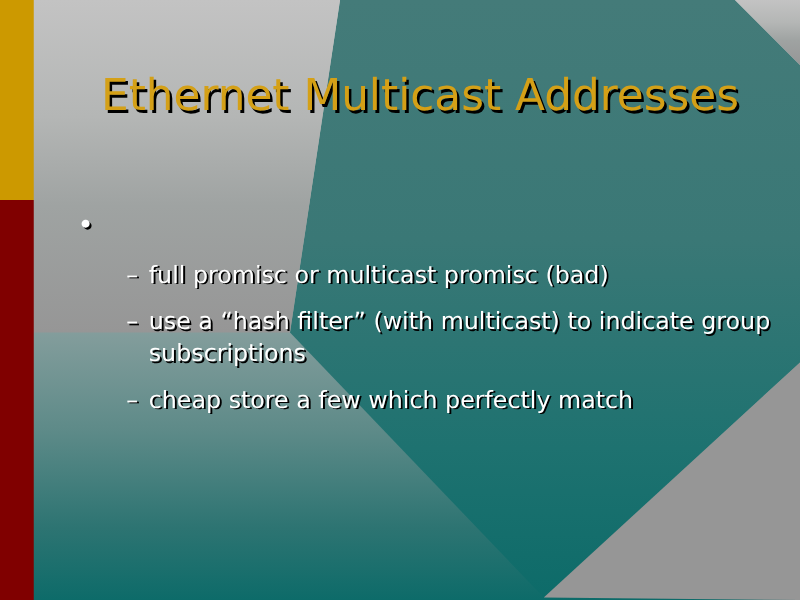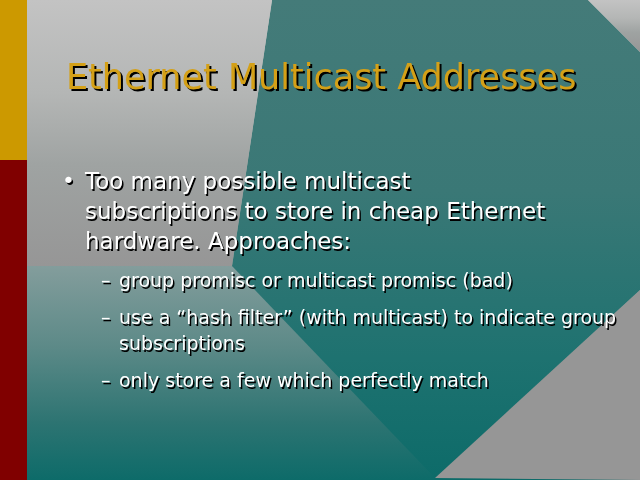--- a/index.html
+++ b/index.html
@@ -44,20 +44,21 @@
     position: absolute;
     left: 66px;
     top: 56px;
     width: 540px;
     font-size: 35px;
     font-weight: normal;
     letter-spacing: 0px;
     line-height: 42px;
     white-space: nowrap;
     text-shadow: 2px 2px 0 #000;
+    text-align: center;
   }
 
   
   .body-block {
     position: absolute;
     left: 62px;
     top: 166px;
     width: 560px;
   }
 
@@ -135,32 +136,31 @@
 
   <div class="accent-bar accent-gold" style="background: rgb(204, 153, 0);"></div>
   <div class="accent-bar accent-red" style="background: rgb(128, 0, 0);"></div>
 
   <div class="title" style="color: rgb(212, 160, 23); text-shadow: rgb(0, 0, 0) 2px 2px 0px;">Ethernet Multicast Addresses</div>
 
   <div class="body-block">
 
     <div class="bullet-l1">
       <span class="marker">•</span>
-      <span class="txt">Too many possible multicast subscriptions to store in cheap Ethernet hardware.  Approaches:</span>
     </div>
 
     <div class="bullet-l2">
       <span class="marker">–</span>
-      <span class="txt">group promisc or multicast promisc (bad)</span>
+      <span class="txt">full promisc or multicast promisc (bad)</span>
     </div>
 
     <div class="bullet-l2">
       <span class="marker">–</span>
       <span class="txt">use a “hash filter” (with multicast) to indicate group subscriptions</span>
     </div>
 
     <div class="bullet-l2">
       <span class="marker">–</span>
-      <span class="txt">only store a few which perfectly match</span>
+      <span class="txt">cheap store a few which perfectly match</span>
     </div>
 
   </div>
 </div>
 
 </body></html>

